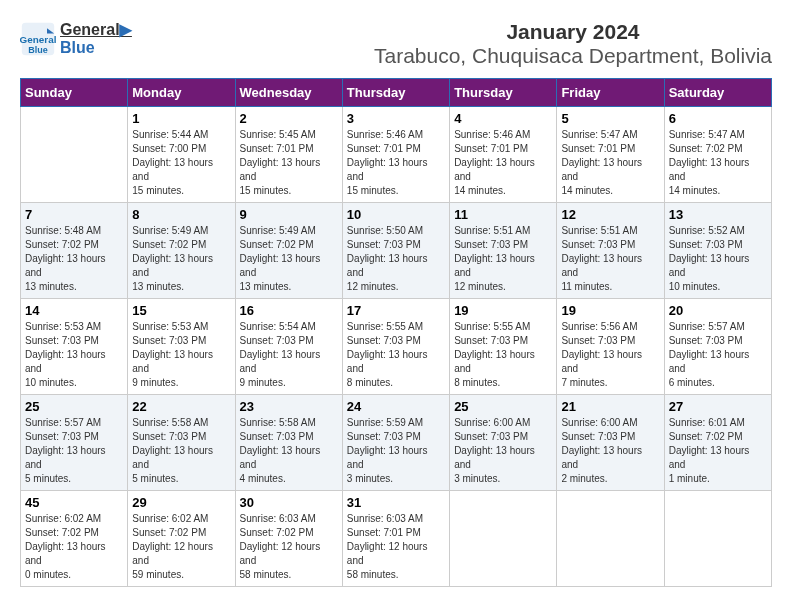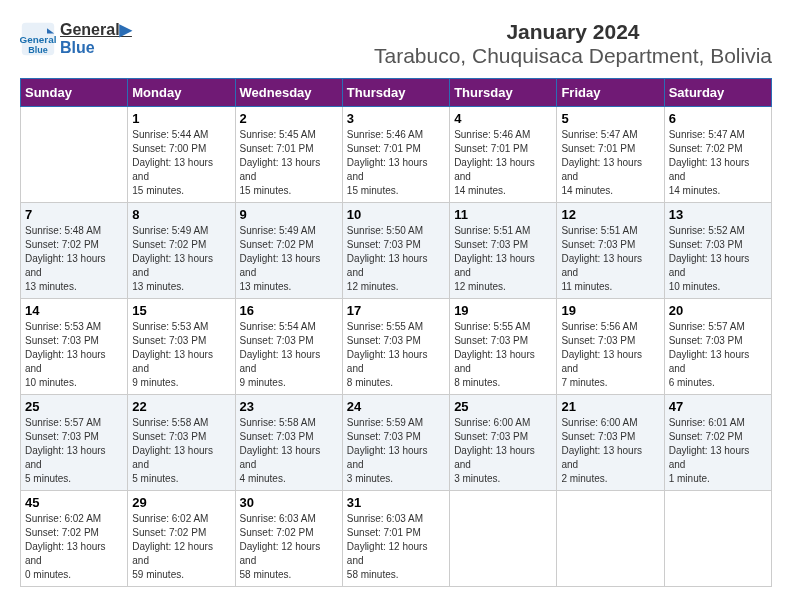--- a/index.html
+++ b/index.html
@@ -222,21 +222,21 @@
         </td>
         <td>
           <div class="day-num">25</div>
           <div class="day-info">Sunrise: 6:00 AM<br>Sunset: 7:03 PM<br>Daylight: 13 hours and<br>3 minutes.</div>
         </td>
         <td>
           <div class="day-num">21</div>
           <div class="day-info">Sunrise: 6:00 AM<br>Sunset: 7:03 PM<br>Daylight: 13 hours and<br>2 minutes.</div>
         </td>
         <td>
-          <div class="day-num">47</div>
+          <div class="day-num">27</div>
           <div class="day-info">Sunrise: 6:01 AM<br>Sunset: 7:02 PM<br>Daylight: 13 hours and<br>1 minute.</div>
         </td>
       </tr>
       <tr class="row-white">
         <td>
           <div class="day-num">45</div>
           <div class="day-info">Sunrise: 6:02 AM<br>Sunset: 7:02 PM<br>Daylight: 13 hours and<br>0 minutes.</div>
         </td>
         <td>
           <div class="day-num">29</div>

